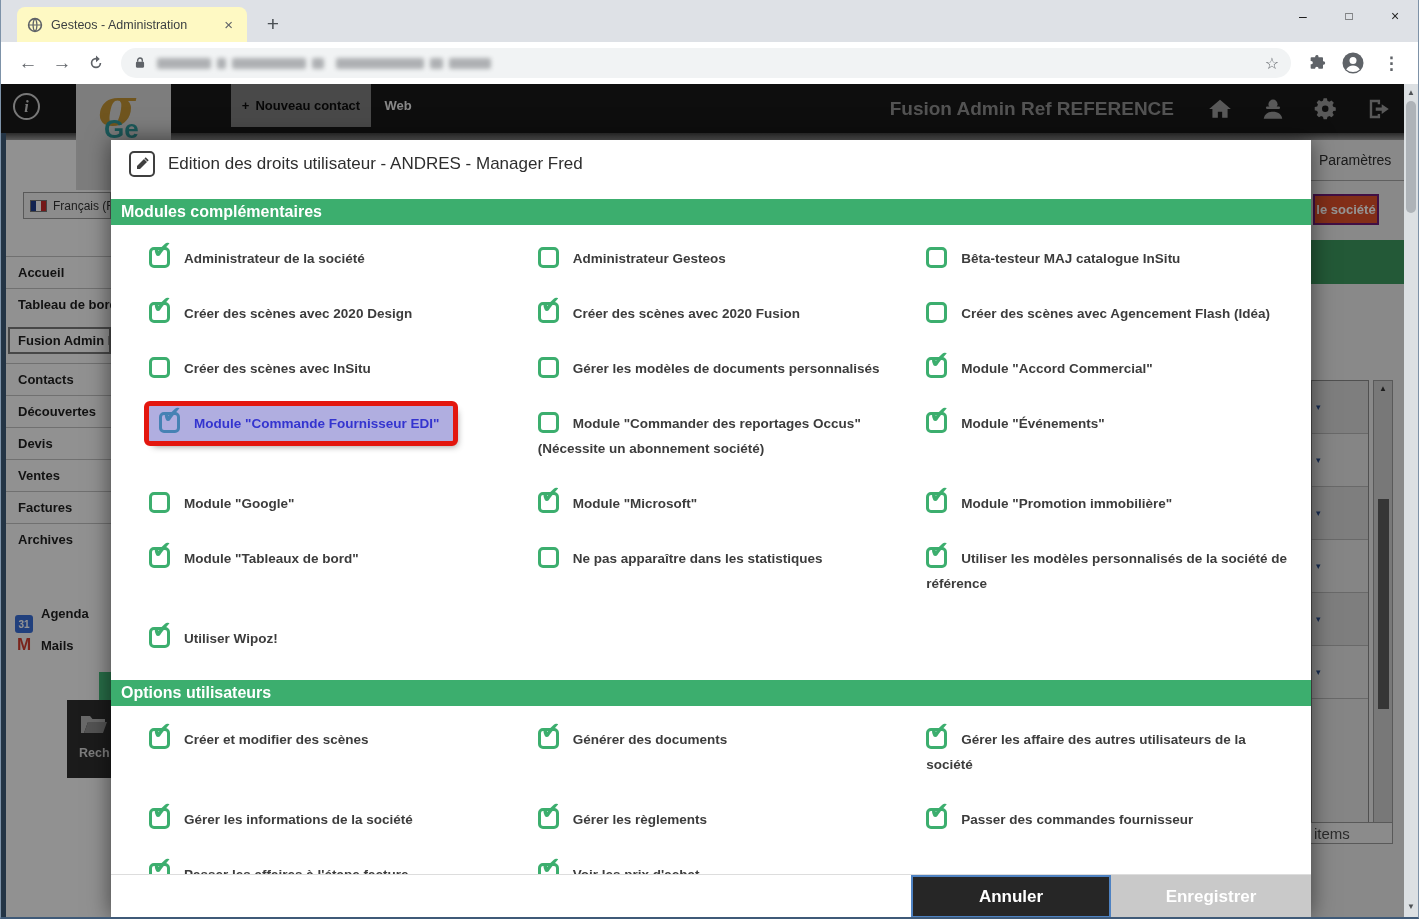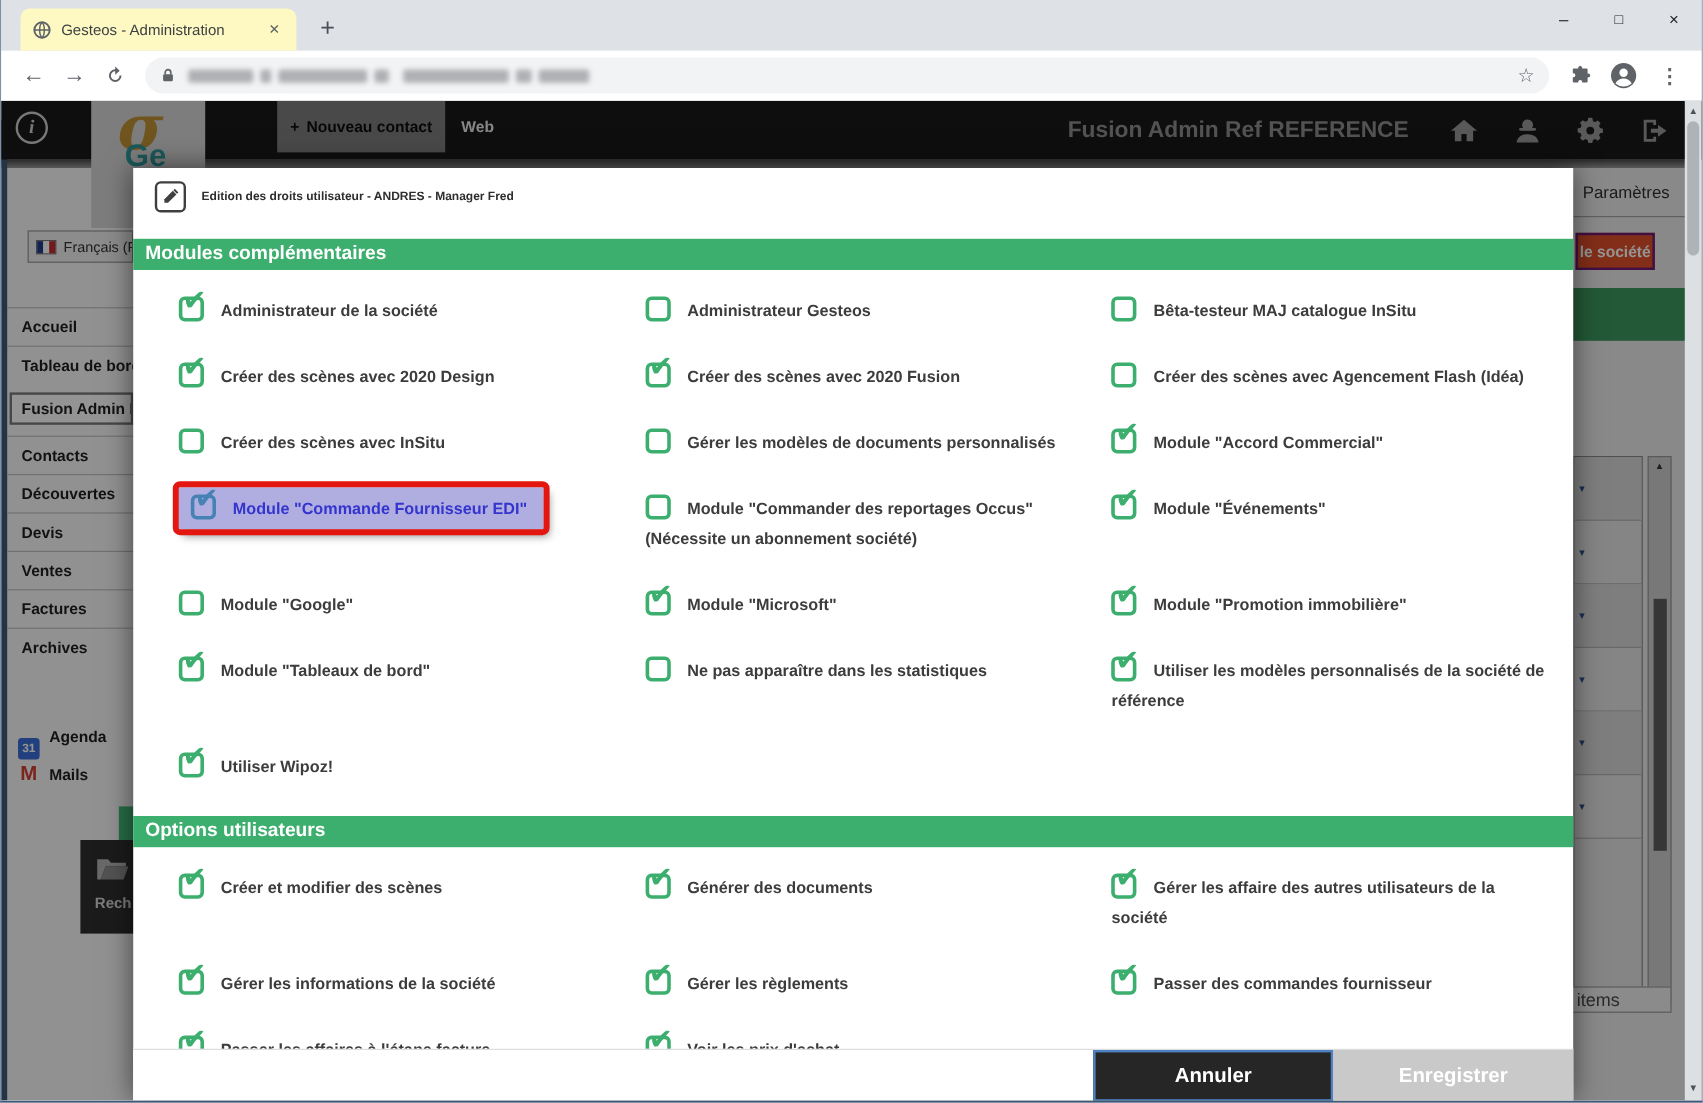--- a/index.html
+++ b/index.html
@@ -107,21 +107,21 @@
   .page-scrollbar .arr-up { position:absolute; top:4px; left:0; right:0; text-align:center; font-size:8px; color:#4f5357; }
   .page-scrollbar .arr-down { position:absolute; bottom:6px; left:0; right:0; text-align:center; font-size:8px; color:#4f5357; }
   .page-thumb { position:absolute; left:2px; top:17px; width:10px; height:112px; background:#aeb3b8; border-radius:5px; }
 
   
   .modal { position:absolute; left:110px; top:56px; width:1200px; bottom:0; background:#fff; z-index:10;
            box-shadow:0 0 22px rgba(0,0,0,0.55); }
   .modal-header { height:48px; display:flex; align-items:center; gap:13px; padding-left:18px; }
   .pencil-box { width:26px; height:26px; border:2px solid #3f3f3f; border-radius:5px; display:flex;
                 align-items:center; justify-content:center; }
-  .modal-title { font-size:10px; font-weight:bold; color:#2e2e2e; }
+  .modal-title { font-size:17px; font-weight:normal; color:#2e2e2e; }
   .section-bar { height:26px; background:#3cae6e; color:#fff; font-weight:bold; font-size:16px;
                  display:flex; align-items:center; padding-left:10px; margin-top:11px; }
   .section-bar.second { margin-top:8px; }
   .cb-grid { display:grid; grid-template-columns:1fr 1fr 1fr; padding:6px 10px 6px 24px; }
   .cb-item { padding:15px 8px 15px 14px; font-size:13.5px; font-weight:bold; color:#3c3c3c; line-height:25px; }
   .cb-wrap { display:inline; }
   .cb-box { display:inline-block; width:21px; height:21px; border:3px solid #3cae6e; border-radius:5px;
             background:#fff; position:relative; vertical-align:-5px; margin-right:14px; }
   .tick { display:none; position:absolute; top:-12px; left:0px; font-family:"DejaVu Sans",sans-serif;
           font-size:24px; font-weight:bold; color:#3cae6e; line-height:1; }

